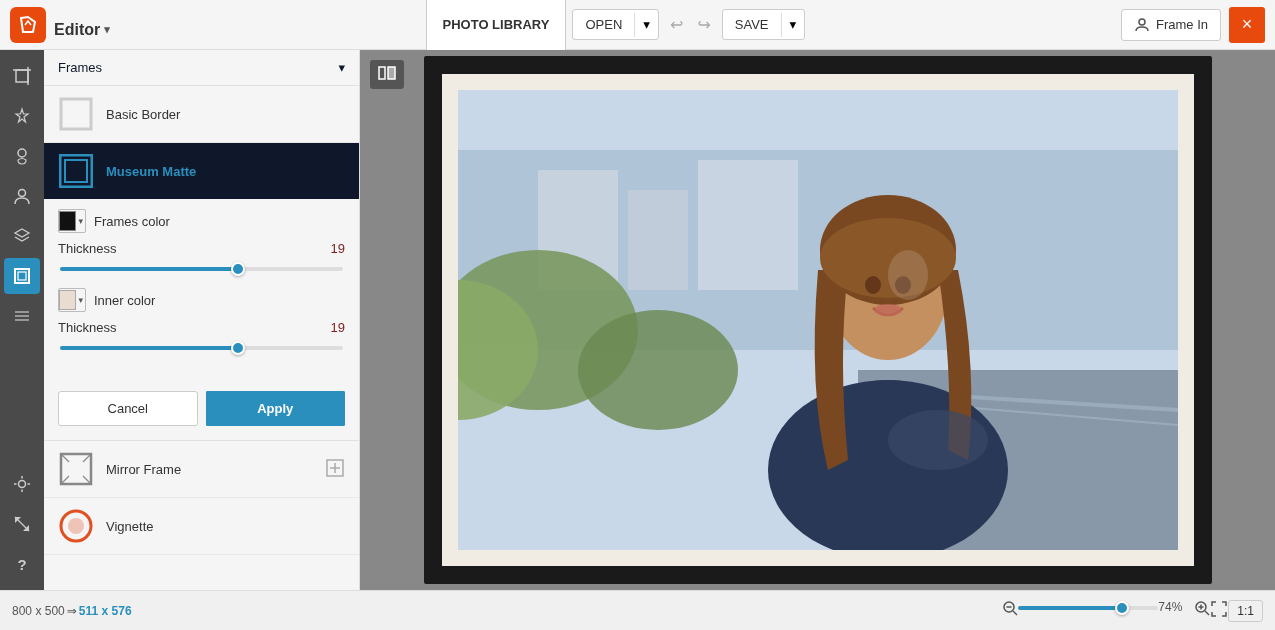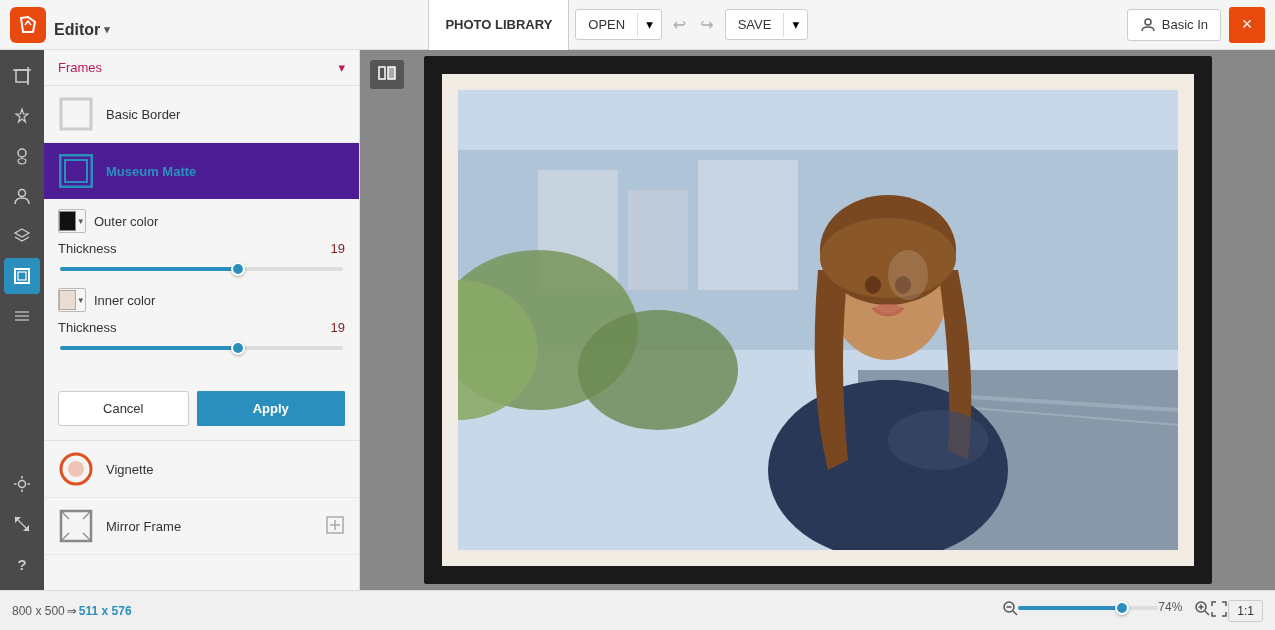--- a/index.html
+++ b/index.html
@@ -90,21 +90,21 @@
       width: 316px;
       background: #f5f5f5;
       border-right: 1px solid #ddd;
       display: flex; flex-direction: column;
       flex-shrink: 0;
       overflow-y: auto;
     }
     .panel-section-header {
       display: flex; align-items: center; justify-content: space-between;
       padding: 10px 14px;
-      color: #be185d; font-size: 13px;
+      color: #0f172a; font-size: 13px;
       border-bottom: 1px solid #e0e0e0;
     }
     .frame-item {
       display: flex; align-items: center;
       padding: 10px 14px; gap: 12px;
       border-bottom: 1px solid #e8e8e8;
       cursor: pointer;
     }
     .frame-icon {
       width: 36px; height: 36px; flex-shrink: 0;
@@ -113,21 +113,21 @@
     .frame-label { font-size: 13px; color: #333; }
     .frame-label.active-label { color: #2a8fbd; font-weight: 600; }
 
     
     .museum-section {
       border-bottom: 1px solid #e0e0e0;
     }
     .museum-header {
       display: flex; align-items: center;
       padding: 10px 14px; gap: 12px;
-      background: #4c1d95; cursor: pointer;
+      background: #0f172a; cursor: pointer;
     }
     .color-controls {
       padding: 10px 14px 14px;
       background: #f5f5f5;
     }
     .color-row {
       display: flex; align-items: center; gap: 8px; margin-bottom: 8px;
     }
     .color-swatch-btn {
       width: 28px; height: 24px;
@@ -146,21 +146,21 @@
     .thickness-value { font-size: 13px; color: #7f1d1d; }
     .slider-container {
       margin-bottom: 12px;
       padding: 0 2px;
     }
 
     .cancel-apply-row {
       display: flex; gap: 8px; padding: 10px 14px 14px;
     }
     .btn-cancel {
-      flex: 1; background: white; border: 1px solid #ccc;
+      flex: 1; padding: 9px; background: white; border: 1px solid #ccc;
       border-radius: 3px; cursor: pointer; font-size: 13px; color: #333;
     }
     .btn-apply {
       flex: 1; padding: 9px; background: #2a8fbd; border: 1px solid #2a8fbd;
       border-radius: 1px; cursor: pointer; font-size: 13px; color: white; font-weight: 600;
     }
 
     
     .canvas-area {
       flex: 1;
@@ -251,21 +251,21 @@
       <button style="background:none;border:none;cursor:pointer;padding:7px 8px;">▾</button>
     </div>
   </div>
 
   <div class="top-bar-right">
     <button class="sign-in-btn">
       <svg width="16" height="16" viewBox="0 0 16 16">
         <circle cx="8" cy="5" r="3" fill="none" stroke="#555" stroke-width="1.5"></circle>
         <path d="M2 14 Q2 10 8 10 Q14 10 14 14" fill="none" stroke="#555" stroke-width="1.5"></path>
       </svg>
-      <span>Basic In</span>
+      <span>Frame In</span>
     </button>
     <button class="close-btn">×</button>
   </div>
 </div>
 
 <div class="main-area">
 
   <div class="icon-sidebar">
     <div class="icon-btn">
       <svg width="18" height="18" viewBox="0 0 18 18">
@@ -359,21 +359,21 @@
         <span class="frame-label active-label">Museum Matte</span>
       </div>
 
       <div class="color-controls">
 
         <div class="color-row">
           <div class="color-swatch-btn" style="display:flex;align-items:center;gap:0;">
             <div style="width:24px;height:20px;background:#111;border:1px solid #888;"></div>
             <span class="dropdown-arrow" style="font-size:9px;padding:0 2px;">▾</span>
           </div>
-          <span class="color-label">Outer color</span>
+          <span class="color-label">Frames color</span>
         </div>
 
         <div class="thickness-row">
           <span class="thickness-label">Thickness</span>
           <span class="thickness-value">19</span>
         </div>
         <div class="slider-container">
           <div style="position:relative;height:14px;display:flex;align-items:center;">
             <div style="width:100%;height:4px;background:#ddd;border-radius:2px;position:relative;">
               <div style="width:63%;height:4px;background:#2a8fbd;border-radius:2px;"></div>
@@ -403,48 +403,48 @@
           </div>
         </div>
       </div>
 
       <div class="cancel-apply-row">
         <button class="btn-cancel">Cancel</button>
         <button class="btn-apply">Apply</button>
       </div>
     </div>
 
+    <div class="frame-item" style="justify-content:space-between;">
+      <div style="display:flex;align-items:center;gap:12px;">
+        <div class="frame-icon">
+          <svg width="34" height="34" viewBox="0 0 34 34">
+            <rect x="2" y="2" width="30" height="30" fill="none" stroke="#888" stroke-width="2.5"></rect>
+            <path d="M2 2 L10 10 M32 2 L24 10 M2 32 L10 24 M32 32 L24 24" stroke="#888" stroke-width="1.2"></path>
+          </svg>
+        </div>
+        <span class="frame-label">Mirror Frame</span>
+      </div>
+      <div>
+        <svg width="20" height="20" viewBox="0 0 20 20">
+          <rect x="2" y="2" width="16" height="16" fill="none" stroke="#aaa" stroke-width="1.5"></rect>
+          <line x1="10" y1="5" x2="10" y2="15" stroke="#aaa" stroke-width="1.5"></line>
+          <line x1="5" y1="10" x2="15" y2="10" stroke="#aaa" stroke-width="1.5"></line>
+        </svg>
+      </div>
+    </div>
+
     <div class="frame-item">
       <div class="frame-icon">
         <svg width="34" height="34" viewBox="0 0 34 34">
           <rect x="1" y="1" width="32" height="32" fill="none" stroke="none"></rect>
           <ellipse cx="17" cy="17" rx="15" ry="15" fill="none" stroke="#e05020" stroke-width="3"></ellipse>
           <ellipse cx="17" cy="17" rx="8" ry="8" fill="#e05020" opacity="0.3"></ellipse>
         </svg>
       </div>
       <span class="frame-label">Vignette</span>
-    </div>
-
-    <div class="frame-item" style="justify-content:space-between;">
-      <div style="display:flex;align-items:center;gap:12px;">
-        <div class="frame-icon">
-          <svg width="34" height="34" viewBox="0 0 34 34">
-            <rect x="2" y="2" width="30" height="30" fill="none" stroke="#888" stroke-width="2.5"></rect>
-            <path d="M2 2 L10 10 M32 2 L24 10 M2 32 L10 24 M32 32 L24 24" stroke="#888" stroke-width="1.2"></path>
-          </svg>
-        </div>
-        <span class="frame-label">Mirror Frame</span>
-      </div>
-      <div>
-        <svg width="20" height="20" viewBox="0 0 20 20">
-          <rect x="2" y="2" width="16" height="16" fill="none" stroke="#aaa" stroke-width="1.5"></rect>
-          <line x1="10" y1="5" x2="10" y2="15" stroke="#aaa" stroke-width="1.5"></line>
-          <line x1="5" y1="10" x2="15" y2="10" stroke="#aaa" stroke-width="1.5"></line>
-        </svg>
-      </div>
     </div>
   </div>
 
   <div class="canvas-area">
 
     <div style="position:absolute;top:10px;left:10px;display:flex;gap:4px;">
       <button style="background:#555;border:none;padding:6px 8px;border-radius:3px;cursor:pointer;color:white;">
         <svg width="18" height="14" viewBox="0 0 18 14">
           <rect x="1" y="1" width="6" height="12" fill="none" stroke="white" stroke-width="1.5"></rect>
           <rect x="10" y="1" width="7" height="12" fill="#aaa"></rect>

